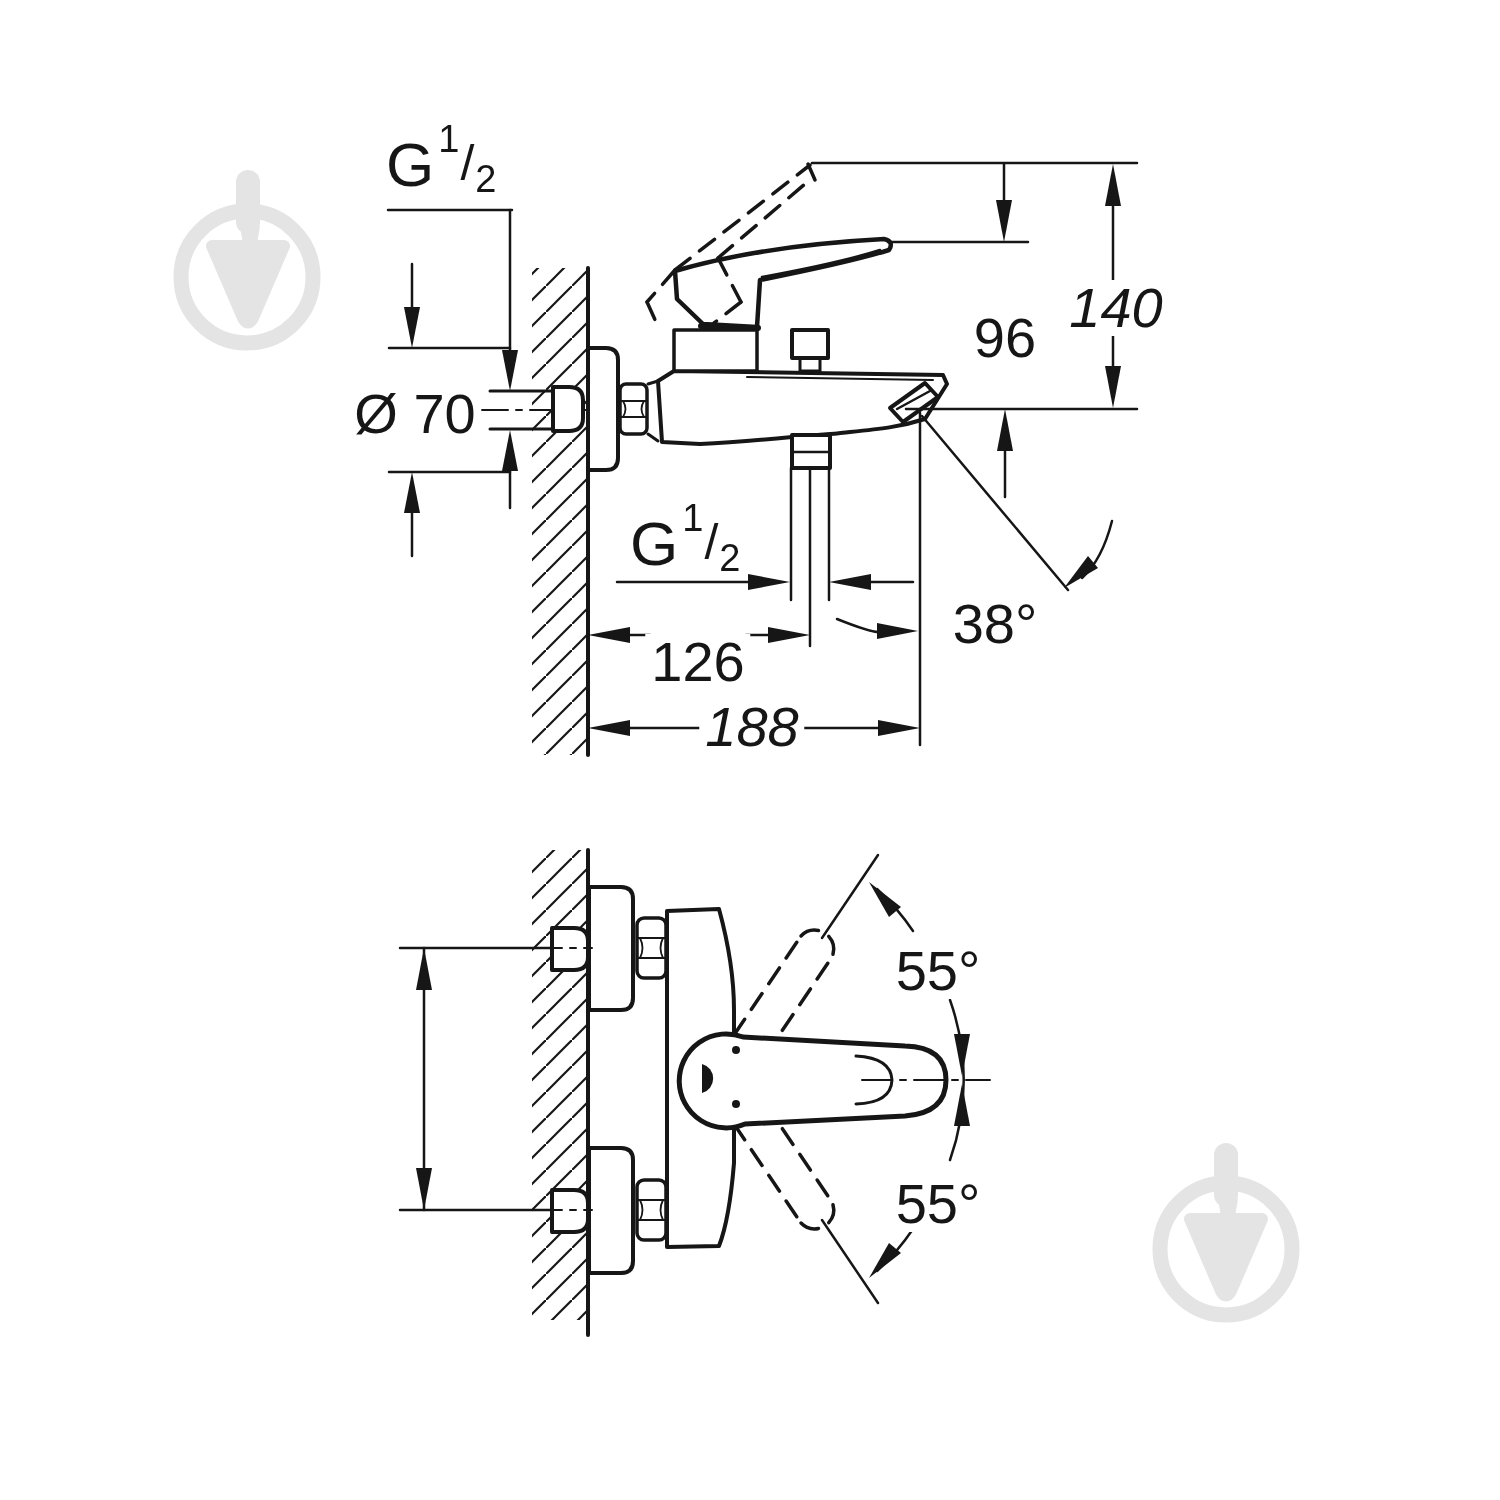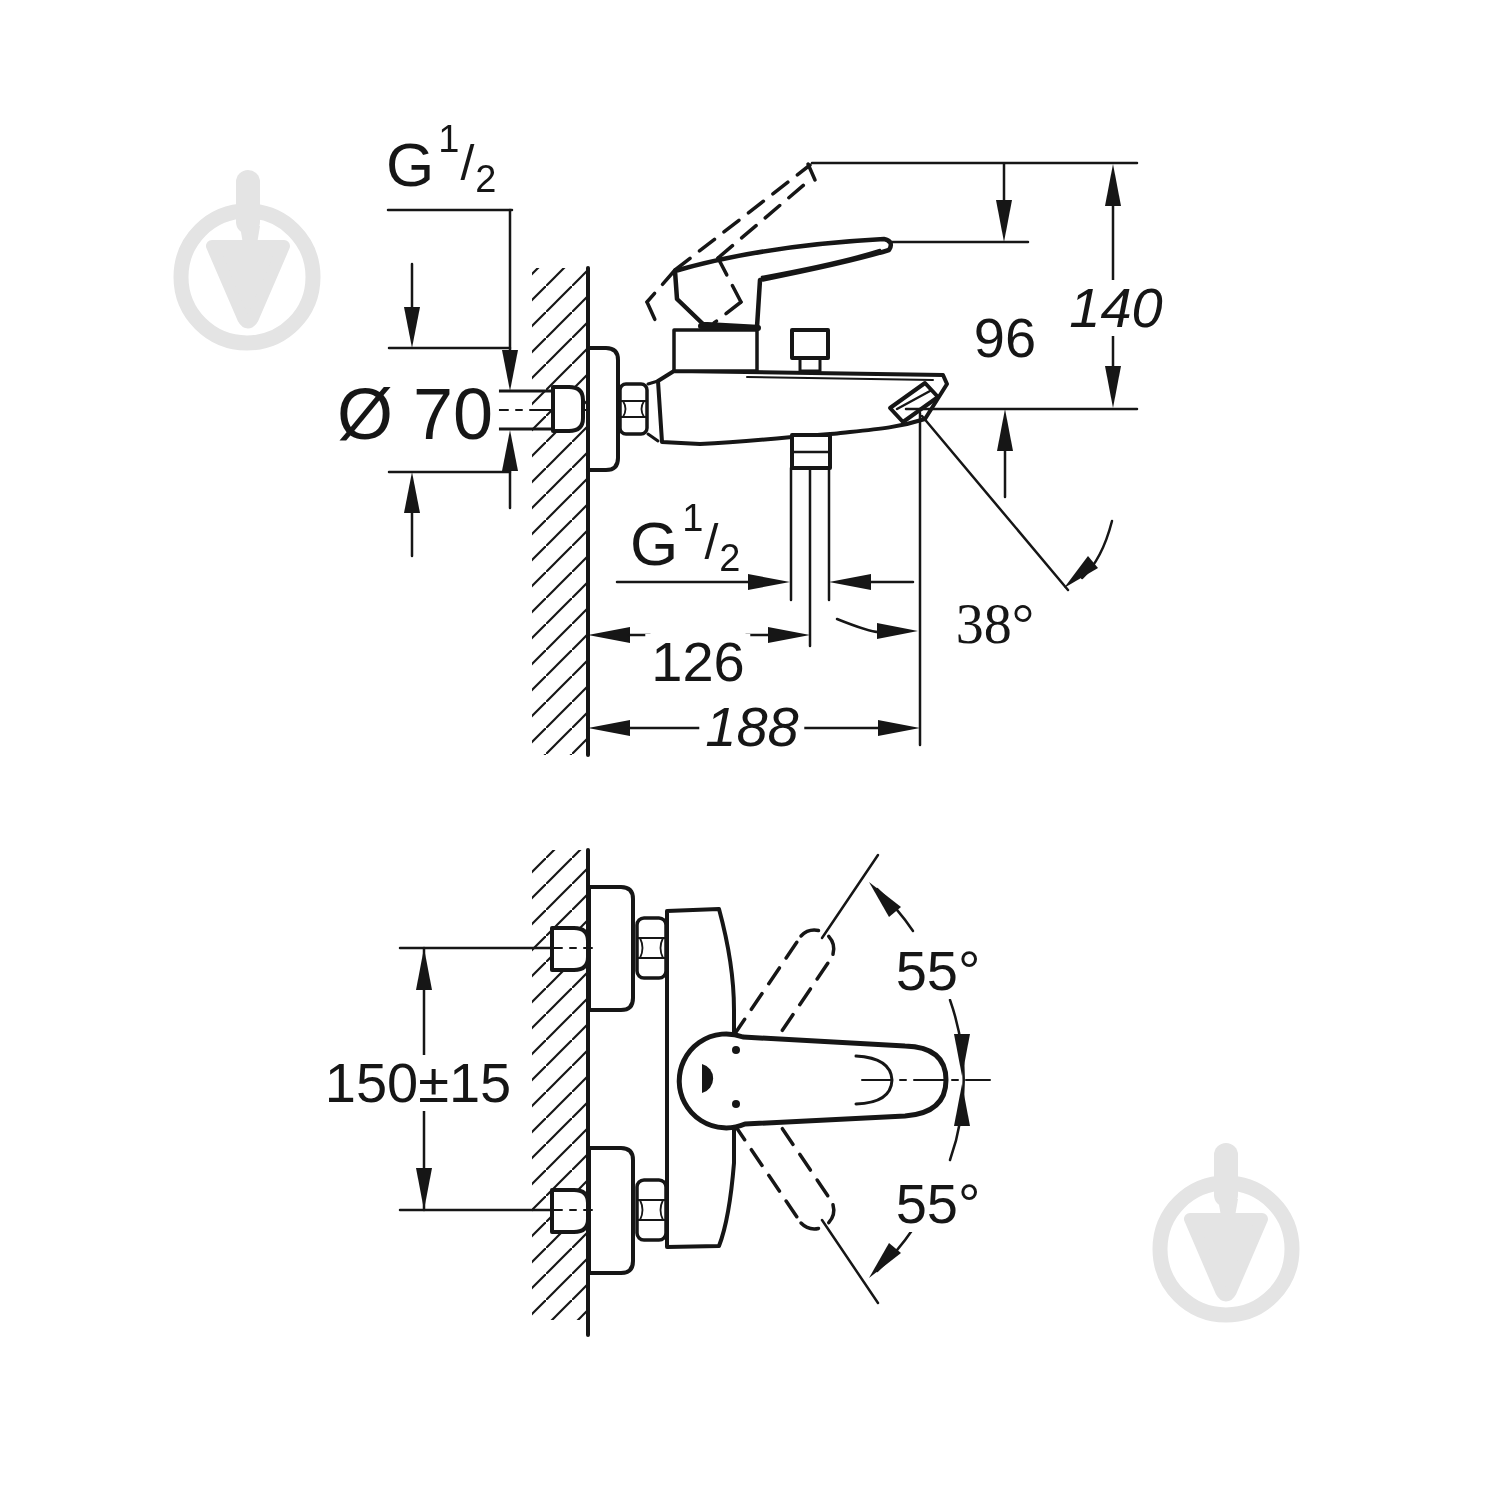--- a/index.html
+++ b/index.html
@@ -23,21 +23,21 @@
     transform:translate(-50%,-50%);
     font-size:56px;
     line-height:1;
     color:var(--line);
     background:var(--bg);
     padding:0 6px;
     white-space:nowrap;
     letter-spacing:0px;
   }
   .lbl.small-pad{padding:0 3px;}
-  .dia{font-size:72px;}
+  .dia{font-size:56px;}
   .frac{
     position:absolute;
     display:flex;
     align-items:flex-start;
     color:var(--line);
     line-height:1;
     white-space:nowrap;
   }
   .frac .base{font-size:62px;}
   .frac .num{font-size:38px;position:relative;top:-14px;margin-left:4px;}
@@ -260,20 +260,19 @@
 
 <div class="frac" style="left:630px;top:513px;">
   <span class="base">G</span>
       <span class="num">1</span>
       <span class="slash">/</span>
       <span class="den">2</span>
 </div>
 
 <div class="lbl" style="left:698px;top:662px;">126</div>
 <div class="lbl" style="left:752px;top:727px;font-style:italic;">188</div>
-<div class="lbl" style="left:995px;top:624px;font-family:Liberation Serif, serif;">38°</div>
+<div class="lbl" style="left:995px;top:624px;">38°</div>
 <div class="lbl" style="left:1005px;top:338px;">96</div>
 <div class="lbl small-pad" style="left:1116px;top:308px;font-style:italic;">140</div>
-<div class="lbl" style="left:418px;top:1083px;">150±15</div>
 <div class="lbl" style="left:938px;top:971px;">55°</div>
 <div class="lbl" style="left:938px;top:1204px;">55°</div>
 
 </div>
 
 </body></html>

